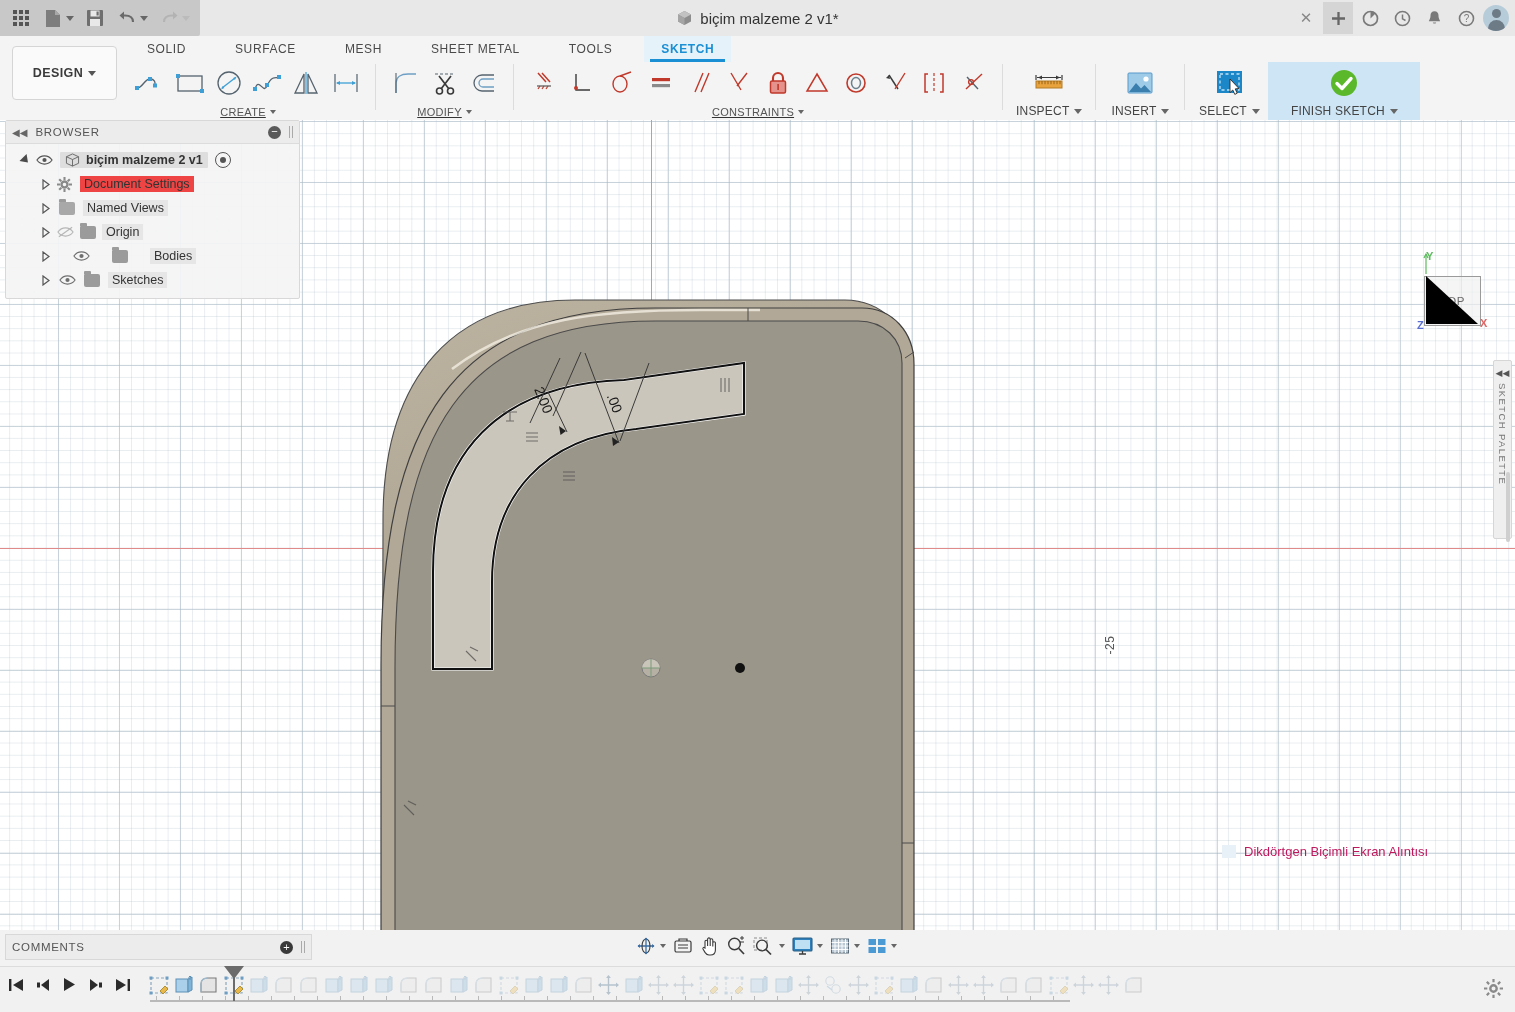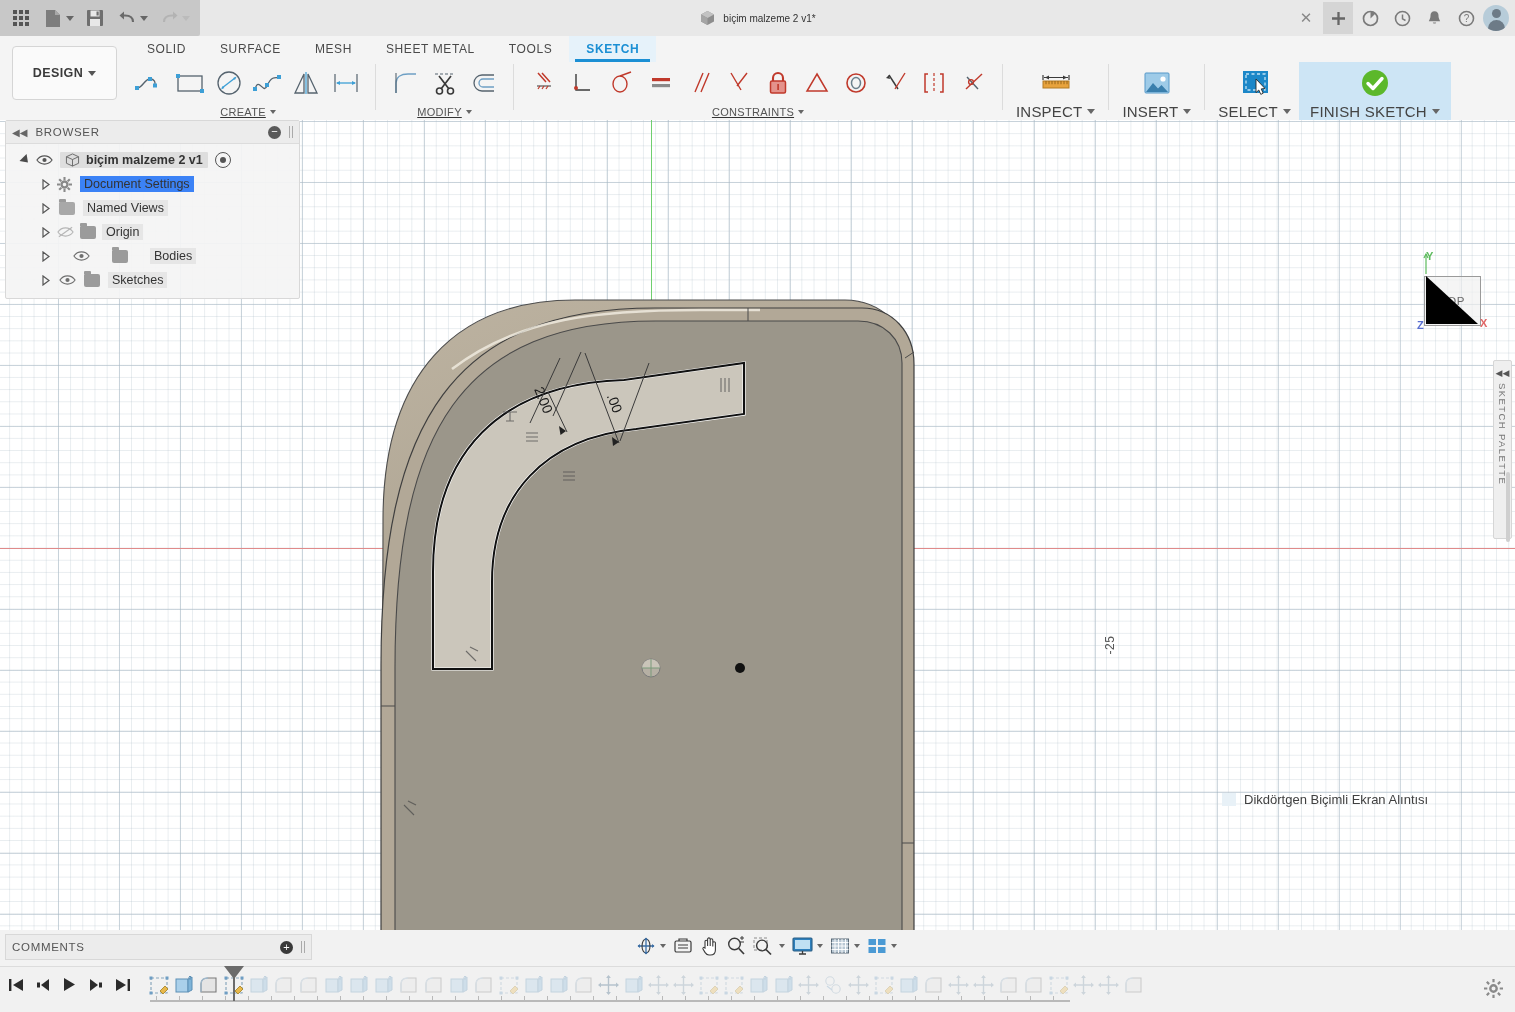--- a/index.html
+++ b/index.html
@@ -12,49 +12,49 @@
   #app{position:relative;width:1515px;height:1012px;}
 
   
   .titlebar{position:absolute;left:0;top:0;width:1515px;height:36px;background:#e8e8e8;}
   .tb-left{position:absolute;left:0;top:0;height:36px;display:flex;align-items:center;background:#c8c8c8;padding:0 10px;gap:10px;border-radius:0 0 2px 0;}
   .tb-ico{width:22px;height:22px;display:flex;align-items:center;justify-content:center;cursor:default;}
   .grid9{display:grid;grid-template-columns:repeat(3,4px);grid-template-rows:repeat(3,4px);gap:2px;}
   .grid9 i{display:block;width:4px;height:4px;background:#555;}
   .caret{width:0;height:0;border-left:4px solid transparent;border-right:4px solid transparent;border-top:5px solid #666;margin-left:2px;}
   .tb-group{display:flex;align-items:center;}
-  .title-center{position:absolute;left:0;right:0;top:0;height:36px;display:flex;align-items:center;justify-content:center;gap:7px;font-size:10px;color:#333;}
+  .title-center{position:absolute;left:0;right:0;top:0;height:36px;display:flex;align-items:center;justify-content:center;gap:7px;font-size:15px;color:#333;}
   .doc-cube{width:17px;height:16px;}
   .tb-right{position:absolute;right:6px;top:0;height:36px;display:flex;align-items:center;gap:2px;}
   .tb-rbtn{width:30px;height:32px;display:flex;align-items:center;justify-content:center;color:#6a6a6a;font-size:16px;}
   .tb-rbtn.active{background:#d5d5d5;}
   .avwrap{position:relative;width:26px;height:26px;border-radius:50%;overflow:hidden;background:#b7ccd9;display:flex;align-items:center;justify-content:center;}
   .avwrap .ah{position:absolute;top:4px;width:9px;height:9px;border-radius:50%;background:#6d7b87;}
   .avwrap .ab{position:absolute;top:15px;width:17px;height:12px;border-radius:9px 9px 0 0;background:#6d7b87;}
 
   
   .ribbon{position:absolute;left:0;top:36px;width:1515px;height:84px;background:#f4f4f4;border-bottom:1px solid #d0d0d0;}
   .designbtn{position:absolute;left:12px;top:10px;width:103px;height:52px;border:1px solid #d5d5d5;border-radius:4px;background:#fafafa;
              display:flex;align-items:center;justify-content:center;font-size:12.5px;letter-spacing:.4px;color:#3b3b3b;font-weight:600;}
   .designbtn .caret{border-top-color:#555;margin-left:5px;}
-  .tabs{position:absolute;left:130px;top:0;height:26px;display:flex;align-items:center;gap:0;}
+  .tabs{position:absolute;left:130px;top:0;height:26px;display:flex;align-items:center;gap:15px;}
   .tab{height:26px;padding:0 17px;display:flex;align-items:center;font-size:12px;letter-spacing:.6px;color:#4a4a4a;cursor:default;}
   .tab.active{color:#1b8fd4;font-weight:700;position:relative;background:#e6f2fa;}
   .tab.active:after{content:"";position:absolute;left:6px;right:6px;bottom:0;height:3px;background:#1b8fd4;}
   .panels{position:absolute;left:126px;top:26px;right:0;height:58px;display:flex;align-items:flex-start;}
   .panel{height:58px;display:flex;flex-direction:column;align-items:center;justify-content:flex-start;padding:0 6px;position:relative;text-decoration:underline;}
   .panel .row{display:flex;align-items:center;height:42px;gap:2px;}
   .panel .plabel{font-size:11px;color:#555;letter-spacing:.3px;display:flex;align-items:center;gap:3px;height:15px;}
   .panel .plabel .caret{border-top:4px solid #666;border-left:3px solid transparent;border-right:3px solid transparent;margin-left:1px;}
   .sep{width:1px;height:46px;background:#dcdcdc;margin:2px 5px 0 5px;align-self:flex-start;}
   .btn{width:37px;height:40px;display:flex;align-items:center;justify-content:center;border-radius:2px;}
   .btn svg{display:block;}
   .bigbtn{width:auto;min-width:62px;height:58px;display:flex;flex-direction:column;align-items:center;justify-content:flex-start;padding:0 8px;}
   .bigbtn .ic{height:42px;display:flex;align-items:center;justify-content:center;}
-  .bigbtn .lb{font-size:15px;color:#444;display:flex;align-items:center;gap:3px;letter-spacing:.2px;}
+  .bigbtn .lb{font-size:12px;color:#444;display:flex;align-items:center;gap:3px;letter-spacing:.2px;}
   .finish{background:#cde5f5;}
 
   
   .browser{position:absolute;left:5px;top:120px;width:293px;background:rgba(244,244,244,.93);border:1px solid #d8d8d8;border-radius:2px;}
   .browser-hd{height:22px;display:flex;align-items:center;gap:8px;padding:0 6px;background:#ececec;border-bottom:1px solid #dcdcdc;}
   .bh-txt{font-size:11.5px;letter-spacing:.7px;color:#555;flex:1;}
   .collapse{color:#666;font-size:10px;}
   .minus{width:13px;height:13px;border-radius:50%;background:#5a5a5a;color:#fff;font-size:11px;line-height:11px;text-align:center;}
   .grip{width:2px;height:12px;border-left:1px solid #aaa;border-right:1px solid #aaa;}
   .tree{padding:4px 0 6px 0;}
@@ -84,21 +84,21 @@
 
   .viewcube{position:absolute;left:1424px;top:156px;width:55px;height:48px;}
   .vc-face{position:absolute;left:0;top:0;width:55px;height:48px;border:1px solid #9a9a9a;background:rgba(240,240,240,.65);
            display:flex;align-items:center;justify-content:center;font-size:11.5px;color:#6a6a6a;letter-spacing:.5px;}
   .ax{position:absolute;font-size:11px;font-weight:700;}
 
   .palette-tab{position:absolute;right:3px;top:240px;width:17px;height:170px;background:#efefef;border:1px solid #d6d6d6;border-radius:2px;
                display:flex;flex-direction:column;align-items:center;padding-top:7px;gap:5px;}
   .palette-tab .ptxt{writing-mode:vertical-rl;font-size:9.5px;letter-spacing:1.4px;color:#777;}
   .scroll-hint{position:absolute;right:5px;top:352px;width:4px;height:70px;background:#cfcfcf;border-radius:2px;}
-  .snip-hint{position:absolute;left:1222px;top:672px;font-size:13px;color:#404040;display:flex;align-items:center;gap:8px;}
+  .snip-hint{position:absolute;left:1222px;top:724px;font-size:13px;color:#be185d;display:flex;align-items:center;gap:8px;}
   .snip-box{width:14px;height:13px;background:#e8f1f7;}
   .dim-25{position:absolute;left:1101px;top:518px;font-size:12px;color:#555;transform:rotate(-90deg);transform-origin:center;letter-spacing:.5px;}
 
   
   .navbar{position:absolute;left:633px;top:934px;height:24px;display:flex;align-items:center;gap:1px;}
   .navbtn{height:22px;padding:0 3px;display:flex;align-items:center;gap:2px;}
   .navbtn .caret{border-top:4px solid #666;border-left:3px solid transparent;border-right:3px solid transparent;}
 
   
   .comments{position:absolute;left:5px;top:934px;width:293px;height:24px;background:#ececec;border:1px solid #d8d8d8;
@@ -645,21 +645,21 @@
       <div class="trow" style="padding-left:36px;gap:8px;">
         <span class="tri" style="border-left:7px solid transparent;border-top:5px solid transparent;border-bottom:5px solid transparent;box-shadow:none;position:relative;">
           <svg width="9" height="11" viewBox="0 0 9 11" style="position:absolute;left:-7px;top:-5px">
               <path d="M1 1l6 4.5L1 10z" fill="none" stroke="#555" stroke-width="1.2"></path>
             </svg>
         </span>
         <svg width="15" height="15" viewBox="0 0 15 15">
             <circle cx="7.5" cy="7.5" r="3" fill="none" stroke="#8a8a8a" stroke-width="2.4"></circle>
             <path d="M7.5 0v3M7.5 12v3M0 7.5h3M12 7.5h3M2.2 2.2l2.1 2.1M10.7 10.7l2.1 2.1M12.8 2.2l-2.1 2.1M4.3 10.7l-2.1 2.1" stroke="#8a8a8a" stroke-width="2.1"></path>
           </svg>
-        <span style="background:#3b82f6;padding:1px 4px;">Document Settings</span>
+        <span style="background:#ef4444;padding:1px 4px;">Document Settings</span>
       </div>
 
       <div class="trow" style="padding-left:36px;gap:8px;">
         <span style="position:relative;width:9px;height:11px;">
           <svg width="9" height="11" viewBox="0 0 9 11">
               <path d="M1 1l6 4.5L1 10z" fill="none" stroke="#555" stroke-width="1.2"></path>
             </svg>
         </span>
         <span class="folder" style="background:#a8a8a8"></span>
         <span style="background:#e6e6e6;padding:1px 4px;">Named Views</span>

